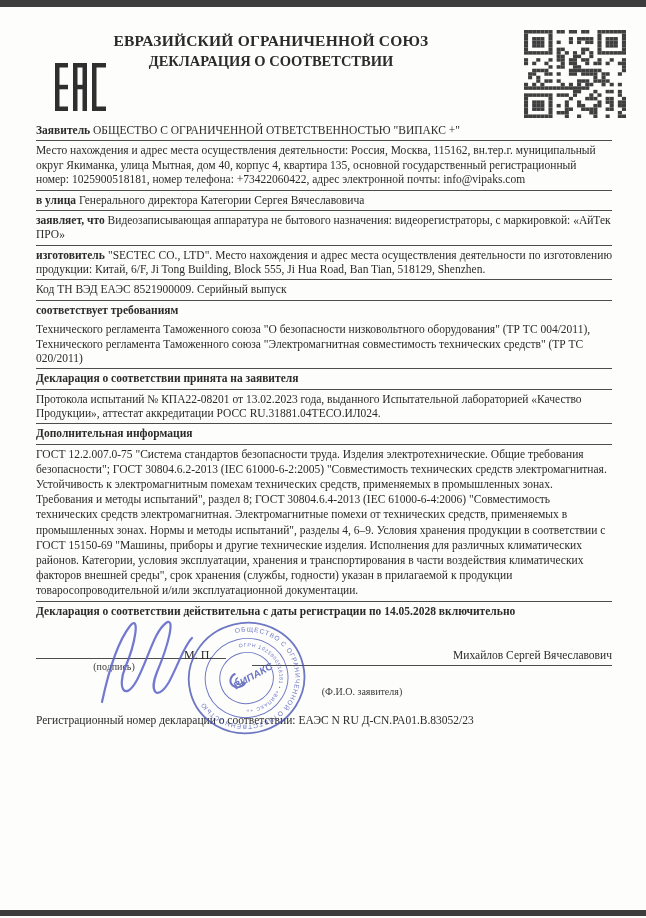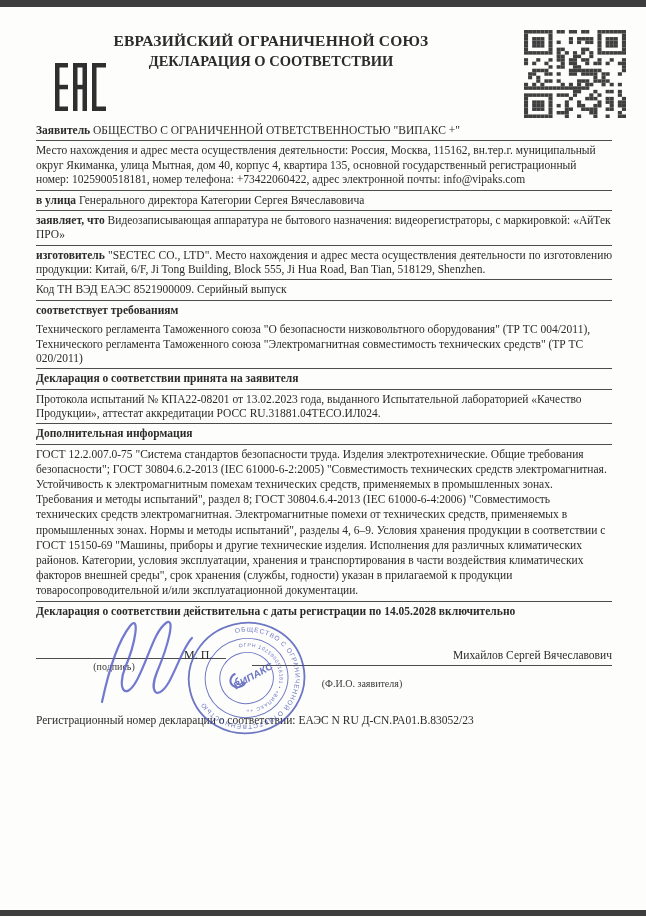--- a/index.html
+++ b/index.html
@@ -29,21 +29,21 @@
   .bold{font-weight:bold;}
   p{margin:0;}
   .just{text-align:justify;}
   .addl{line-height:1.32;}
 
   .sig-block{position:relative;height:88px;}
   .sig-line{position:absolute;left:0;top:36px;width:190px;border-top:1px solid #4d4d4d;}
   .sig-caption{position:absolute;left:28px;top:39px;width:100px;text-align:center;font-size:10px;color:#3a3a3a;}
   .mp{position:absolute;left:148px;top:26px;font-size:12px;}
   .fio-name{position:absolute;left:216px;top:26px;width:360px;text-align:right;padding-bottom:3px;border-bottom:1px solid #4d4d4d;}
-  .fio-caption{position:absolute;left:216px;top:56px;width:220px;text-align:center;font-size:10px;color:#3a3a3a;}
+  .fio-caption{position:absolute;left:216px;top:64px;width:220px;text-align:center;font-size:10px;color:#3a3a3a;}
 
   .stamp{position:absolute;left:150px;top:-2px;transform:rotate(-14deg);opacity:.78;pointer-events:none;}
   .autograph{position:absolute;left:58px;top:-6px;opacity:.85;pointer-events:none;}
 
   .reg-line{font-weight:normal;padding-top:3px;}
   .reg-line + .reg-line{margin-top:9px;}
 </style>
 </head>
 <body>
 

